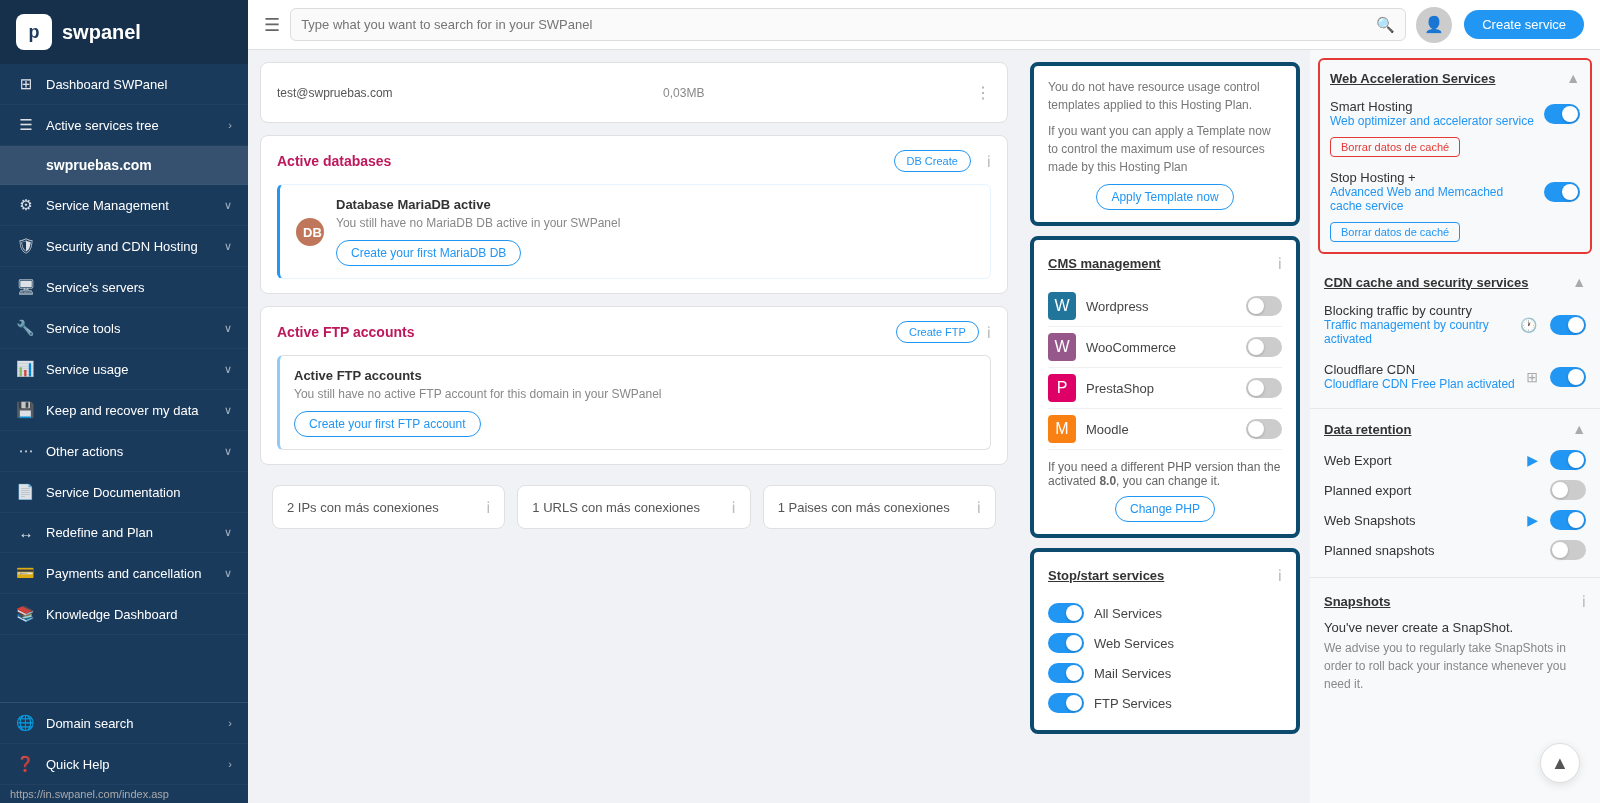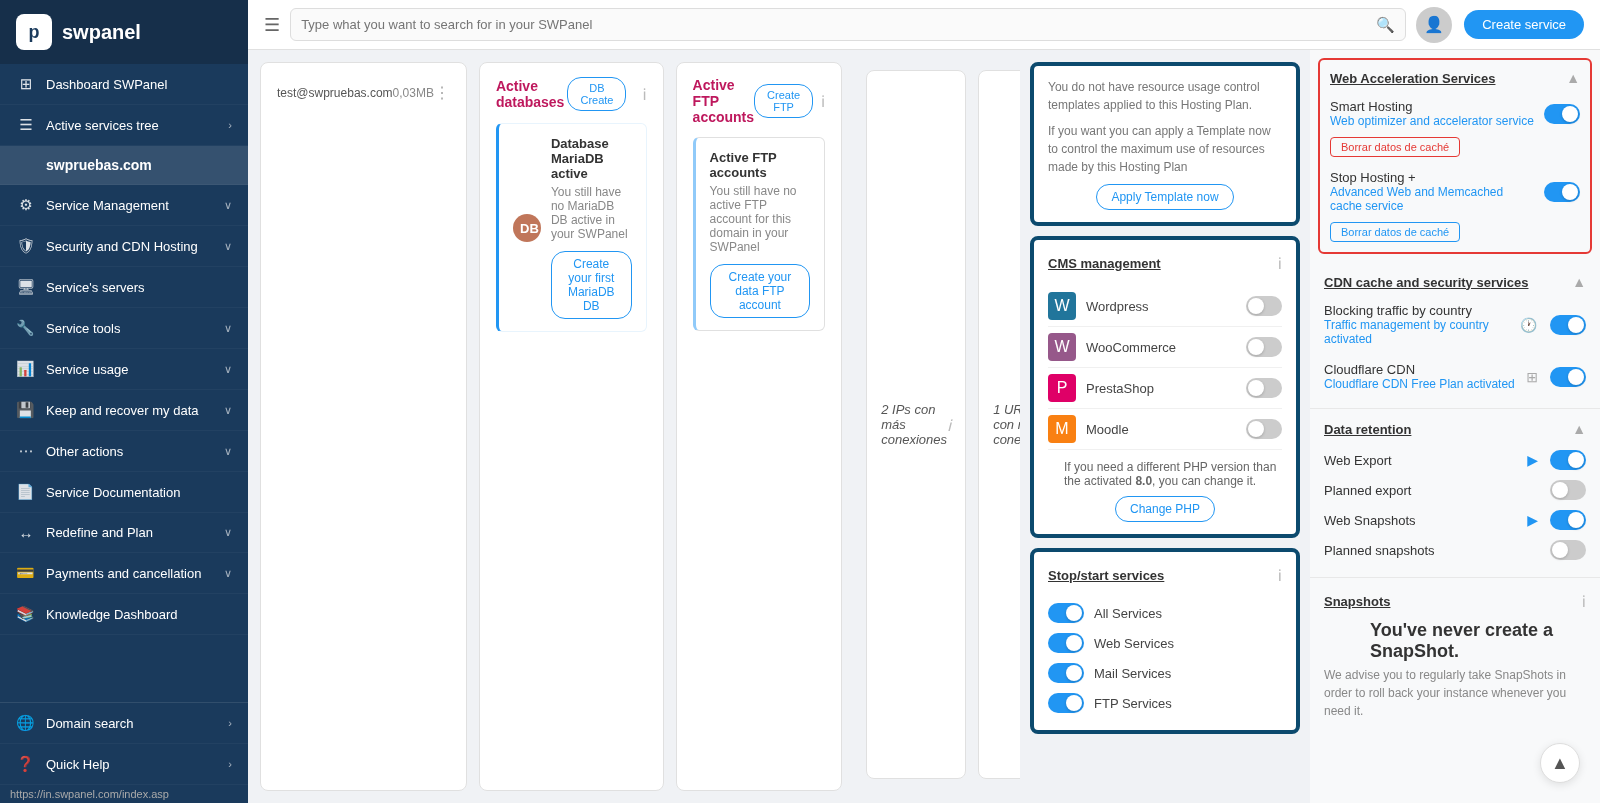--- a/index.html
+++ b/index.html
@@ -95,21 +95,21 @@
       display: flex;
       overflow: hidden;
     }
 
     
     .col-main {
       flex: 1;
       overflow-y: auto;
       padding: 12px;
       display: flex;
-      flex-direction: row;
+      flex-direction: column;
       gap: 12px;
     }
 
     .col-right {
       width: 290px;
       min-width: 290px;
       overflow-y: auto;
       padding: 12px 10px;
       display: flex;
       flex-direction: column;
@@ -203,21 +203,21 @@
     .toggle.on { background: #2196f3; }
     .toggle::after {
       content: '';
       width: 16px; height: 16px; border-radius: 50%; background: #fff;
       position: absolute; top: 2px; left: 2px; transition: left 0.2s;
       box-shadow: 0 1px 3px rgba(0,0,0,0.2);
     }
     .toggle.on::after { left: 18px; }
 
     
-    .php-row { display: flex; align-items: flex-end; margin-top: 10px; gap: 8px; font-size: 12px; color: #666; margin-left: 16px; }
+    .php-row { display: flex; align-items: flex-end; margin-top: 10px; gap: 8px; font-size: 12px; color: #666; }
     .change-php-btn { border: 1px solid #2196f3; color: #2196f3; background: transparent; border-radius: 14px; padding: 5px 14px; font-size: 12px; cursor: pointer; }
 
     
     .service-row { display: flex; align-items: center; padding: 5px 0; gap: 10px; }
     .service-row .svc-name { flex: 1; font-size: 13px; color: #444; }
 
     
     .far-right-section {
       padding: 12px 14px;
       border-bottom: 1px solid #e8e8e8;
@@ -245,29 +245,28 @@
     .cache-btn.highlighted { border-color: #e53935; color: #e53935; }
 
     .cdn-row { display: flex; align-items: center; padding: 5px 0; gap: 6px; }
     .cdn-icon { color: #aaa; font-size: 14px; }
     .cdn-grid-icon { font-size: 14px; color: #aaa; }
 
     .retention-row { display: flex; align-items: center; padding: 5px 0; gap: 6px; }
     .play-icon { color: #2196f3; font-size: 14px; }
 
     .snapshots-section { padding: 12px 14px; }
-    .snap-text { font-size: 18px; font-weight: 700; color: #333; margin-bottom: 4px; margin-left: 46px; }
+    .snap-text { font-size: 13px; font-weight: 400; color: #333; margin-bottom: 4px; }
     .snap-sub { font-size: 12px; color: #888; line-height: 1.5; }
 
     
     .bottom-stats {
       display: flex;
       gap: 12px;
       padding: 8px 12px 12px;
-      font-style: italic;
     }
     .stat-card {
       flex: 1;
       background: #fff;
       border-radius: 8px;
       border: 1px solid #e0e0e0;
       padding: 10px 14px;
       display: flex;
       align-items: center;
       justify-content: space-between;
@@ -444,21 +443,21 @@
         <div class="card-header">
           <span class="card-title">Active FTP accounts</span>
           <div style="display:flex;gap:8px;align-items:center">
             <button class="card-btn">Create FTP</button>
             <span class="info-icon">ℹ</span>
           </div>
         </div>
         <div class="ftp-card">
           <div class="db-title">Active FTP accounts</div>
           <div class="db-sub">You still have no active FTP account for this domain in your SWPanel</div>
-          <button class="outline-btn">Create your data FTP account</button>
+          <button class="outline-btn">Create your first FTP account</button>
         </div>
       </div>
 
       <div class="bottom-stats">
         <div class="stat-card">
           <span class="stat-title">2 IPs con más conexiones</span>
           <span class="info-icon">ℹ</span>
         </div>
         <div class="stat-card">
           <span class="stat-title">1 URLS con más conexiones</span>

